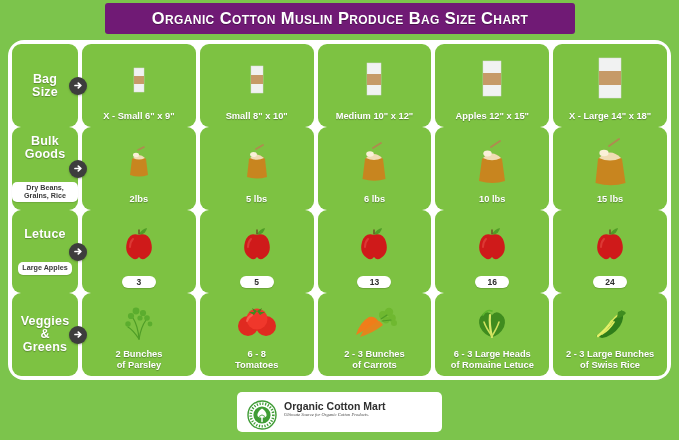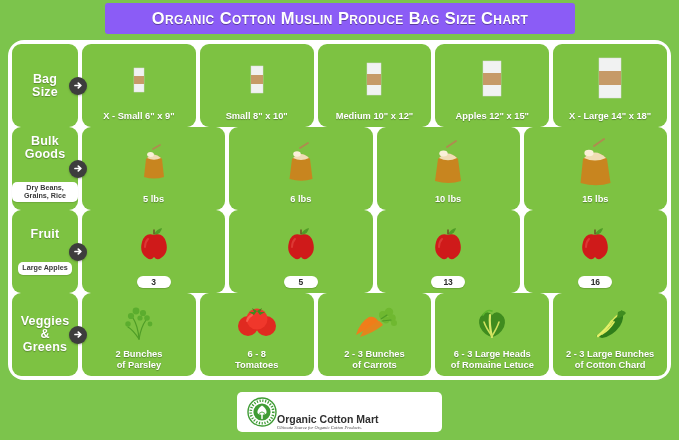--- a/index.html
+++ b/index.html
@@ -7,21 +7,21 @@
     width:679px;height:440px;overflow:hidden;
     background:#7cc44c;
     font-family:"Liberation Sans", sans-serif;
     -webkit-font-smoothing:antialiased;
   }
   .page{position:relative;width:679px;height:440px;}
 
   
   .title-bar{
     position:absolute;left:105px;top:3px;width:470px;height:31px;
-    background:#8b5cf6;border-radius:3px;
+    background:#701a75;border-radius:3px;
     display:flex;align-items:center;justify-content:center;
   }
   .title-text{
     color:#ffffff;font-size:16.5px;font-weight:bold;
     font-variant:small-caps;letter-spacing:.4px;
     font-family:"Liberation Sans", sans-serif;
     text-shadow:0 1px 0 rgba(0,0,0,.35);
     white-space:nowrap;
   }
 
@@ -92,21 +92,21 @@
   .art{
     flex:1 1 auto;display:flex;align-items:center;justify-content:center;
     width:100%;min-height:0;padding-top:4px;
   }
   .art svg{display:block;}
 
   
   .footer{
     position:absolute;left:237px;top:392px;width:205px;height:40px;
     background:#ffffff;border-radius:5px;
-    display:flex;align-items:flex-end;padding:1px 10px;
+    display:flex;align-items:flex-start;gap:7px;padding:8px 10px;
     box-sizing:border-box;
   }
   .brand-name{
     color:#2f2f2f;font-size:10.5px;font-weight:bold;line-height:12px;
   }
   .brand-tag{
     color:#4a4a4a;font-size:4.6px;line-height:6px;
     font-family:"Liberation Serif", serif;font-style:italic;
   }
 </style>
@@ -208,20 +208,31 @@
             <span>Goods</span>
           </div>
           <div class="label-badge">Dry Beans, Grains, Rice</div>
           <div class="arrow">
             <svg width="11" height="11" viewBox="0 0 11 11">
                 <path d="M2 5.5h5.2M5.3 3.1l2.6 2.4-2.6 2.4" fill="none" stroke="#ffffff" stroke-width="1.7" stroke-linecap="round" stroke-linejoin="round"></path>
               </svg>
           </div>
         </div>
 
+        <div class="cell item-cell">
+          <div class="art">
+            <svg width="34" height="36" viewBox="0 0 34 36">
+                <path d="M16 5 L22 2" stroke="#b08a50" stroke-width="1.6" stroke-linecap="round"></path>
+                <path d="M10 14 q7 -7 14 0 l2 16 q-9 3 -18 0 z" fill="#c8851f"></path>
+                <path d="M11 13 q6 -6 12 0 q-6 3 -12 0z" fill="#f0ddb5"></path>
+                <ellipse cx="14" cy="10" rx="3" ry="2.2" fill="#faf0d8"></ellipse>
+              </svg>
+          </div>
+          <div class="caption">2lbs</div>
+        </div>
 
         <div class="cell item-cell">
           <div class="art">
             <svg width="38" height="40" viewBox="0 0 38 40">
                 <path d="M18 6 L25 2" stroke="#b08a50" stroke-width="1.7" stroke-linecap="round"></path>
                 <path d="M11 16 q8 -8 16 0 l2 18 q-10 3 -20 0 z" fill="#c8851f"></path>
                 <path d="M12 15 q7 -7 14 0 q-7 3.5 -14 0z" fill="#f0ddb5"></path>
                 <ellipse cx="15.5" cy="11.5" rx="3.4" ry="2.5" fill="#faf0d8"></ellipse>
               </svg>
           </div>
@@ -260,21 +271,21 @@
                 <path d="M15 21 q11 -11 22 0 q-11 5 -22 0z" fill="#f0ddb5"></path>
                 <ellipse cx="20" cy="16" rx="4.6" ry="3.3" fill="#faf0d8"></ellipse>
               </svg>
           </div>
           <div class="caption">15 lbs</div>
         </div>
       </div>
 
       <div class="row">
         <div class="cell label-cell">
-          <div class="label-title">Fruit</div>
+          <div class="label-title">Letuce</div>
           <div class="label-badge">Large Apples</div>
           <div class="arrow">
             <svg width="11" height="11" viewBox="0 0 11 11">
                 <path d="M2 5.5h5.2M5.3 3.1l2.6 2.4-2.6 2.4" fill="none" stroke="#ffffff" stroke-width="1.7" stroke-linecap="round" stroke-linejoin="round"></path>
               </svg>
           </div>
         </div>
 
         <div class="cell item-cell">
           <div class="art">
@@ -317,20 +328,31 @@
             <svg width="40" height="40" viewBox="0 0 40 40">
                 <path d="M20 9 q3 -5 8 -6 q-1 5 -6 7z" fill="#4f9c27"></path>
                 <path d="M20 9 v-4" stroke="#6b4a23" stroke-width="1.4" stroke-linecap="round"></path>
                 <path d="M20 10 q-9 -3 -12 7 q-3 11 5 16 q4 3 7 -1 q3 4 7 1 q8 -5 5 -16 q-3 -10 -12 -7z" fill="#cf1a1a"></path>
                 <path d="M14 14 q-3 3 -3 8" stroke="#e8544a" stroke-width="2" stroke-linecap="round" fill="none" opacity=".55"></path>
               </svg>
           </div>
           <div class="pill">16</div>
         </div>
 
+        <div class="cell item-cell">
+          <div class="art">
+            <svg width="40" height="40" viewBox="0 0 40 40">
+                <path d="M20 9 q3 -5 8 -6 q-1 5 -6 7z" fill="#4f9c27"></path>
+                <path d="M20 9 v-4" stroke="#6b4a23" stroke-width="1.4" stroke-linecap="round"></path>
+                <path d="M20 10 q-9 -3 -12 7 q-3 11 5 16 q4 3 7 -1 q3 4 7 1 q8 -5 5 -16 q-3 -10 -12 -7z" fill="#cf1a1a"></path>
+                <path d="M14 14 q-3 3 -3 8" stroke="#e8544a" stroke-width="2" stroke-linecap="round" fill="none" opacity=".55"></path>
+              </svg>
+          </div>
+          <div class="pill">24</div>
+        </div>
       </div>
 
       <div class="row">
         <div class="cell label-cell">
           <div class="label-title">
             <span>Veggies</span><br>
             <span>&amp;</span><br>
             <span>Greens</span>
           </div>
           <div class="arrow">
@@ -431,21 +453,21 @@
             <svg width="52" height="40" viewBox="0 0 52 40">
                 <path d="M12 33 q10 -5 16 -14 q4 -7 10 -12 q3 8 -2 16 q-7 10 -18 12z" fill="#2f7d1a"></path>
                 <path d="M14 33 q8 -6 14 -15" stroke="#e6f06a" stroke-width="2.4" fill="none" stroke-linecap="round"></path>
                 <path d="M18 31 q7 -4 12 -12" stroke="#dcea5e" stroke-width="1.7" fill="none" stroke-linecap="round"></path>
                 <path d="M26 21 q4 -7 10 -10" stroke="#d5e65a" stroke-width="1.5" fill="none" stroke-linecap="round"></path>
                 <path d="M34 9 q5 -3 8 1 q-4 5 -9 5z" fill="#3f8c1f"></path>
               </svg>
           </div>
           <div class="caption caption-2l">
             <span>2 - 3 Large Bunches</span><br>
-            <span>of Cotton Chard</span>
+            <span>of Swiss Rice</span>
           </div>
         </div>
       </div>
 
     </div>
   </div>
 
   <div class="footer">
     <div>
       <svg width="30" height="30" viewBox="0 0 30 30">

